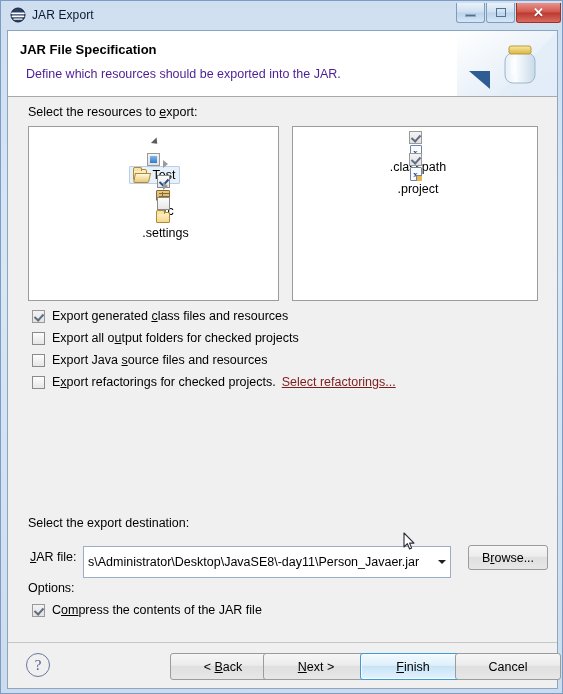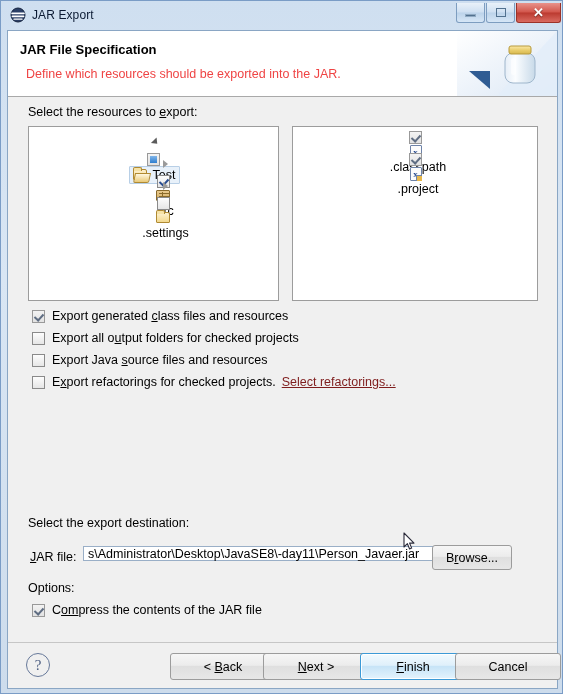--- a/index.html
+++ b/index.html
@@ -87,21 +87,21 @@
     background: #ffffff;
     border-bottom: 1px solid #a9a9a9;
     overflow: hidden;
   }
   #header-title {
     position: absolute; left: 12px; top: 11px;
     font-size: 13px; font-weight: bold; color: #000;
   }
   #header-desc {
     position: absolute; left: 18px; top: 36px;
-    font-size: 12.5px; color: #ef4444;
+    font-size: 12.5px; color: #4c1d95;
   }
   #header-art {
     position: absolute; right: 0; top: 0;
     width: 100px; height: 65px;
   }
 
   
   #content {
     position: relative;
     height: 546px;
@@ -282,21 +282,21 @@
   .link-disabled {
     color: #7f1d1d;
     text-decoration: underline;
     margin-left: 6px;
   }
 
   
   #combo {
     position: absolute;
     left: 75px; top: 449px;
-    width: 368px; height: 15px;
+    width: 368px; height: 32px;
     background: #fff;
     border: 1px solid #9aafc7;
     display: flex; align-items: center;
   }
   #combo-val {
     flex: 1;
     padding-left: 4px;
     font-size: 12.5px; color: #000;
     white-space: nowrap; overflow: hidden;
   }
@@ -314,21 +314,21 @@
 
   .btn {
     position: absolute;
     background: linear-gradient(to bottom, #f6f6f6 0%, #ececec 45%, #dfdfdf 50%, #e7e7e7 100%);
     border: 1px solid #9c9c9c;
     border-radius: 3px;
     font-size: 12.5px; color: #000;
     display: flex; align-items: center; justify-content: center;
     white-space: nowrap;
   }
-  #browse-btn { left: 424px; top: 448px; width: 80px; height: 25px; }
+  #browse-btn { left: 460px; top: 448px; width: 80px; height: 25px; }
 
   
   #buttonbar {
     position: absolute;
     left: 0; bottom: 0;
     width: 549px; height: 46px;
     background: #f0f0f0;
     border-top: 1px solid #c6c6c6;
   }
   #help-icon {

